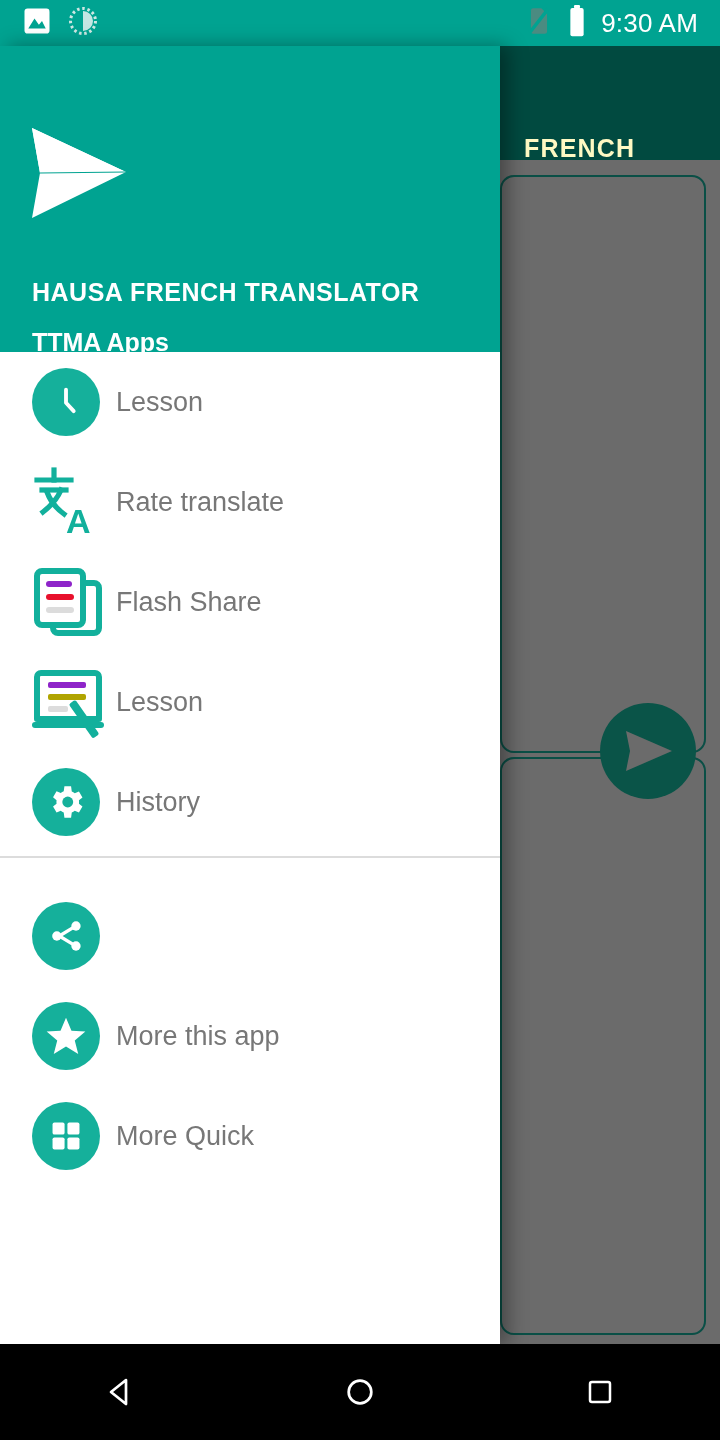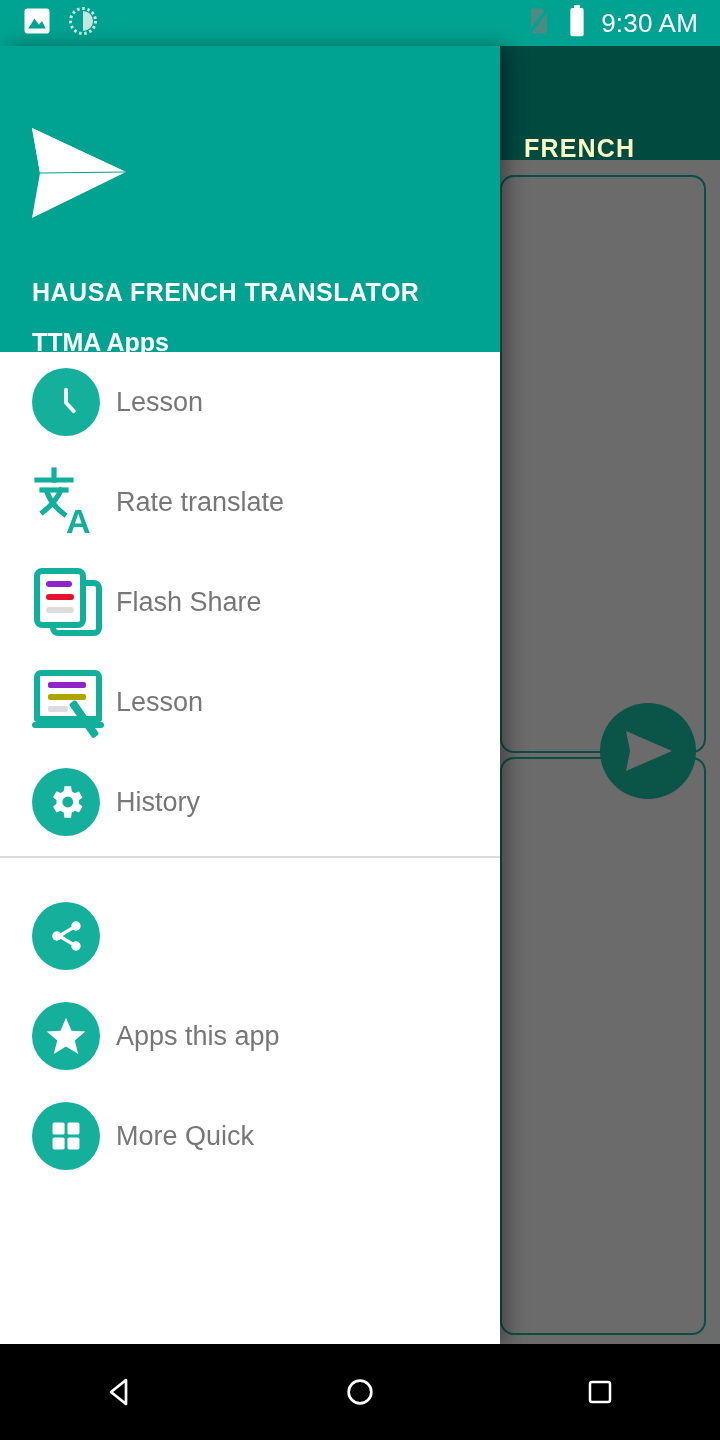--- a/index.html
+++ b/index.html
@@ -270,21 +270,21 @@
 
       <div class="drawer-item">
         <span class="item-icon">
           <span class="circ">
             <svg width="44" height="42" viewBox="0 0 24 23">
               <path fill="#ffffff" d="M12 1.5 L15 8.6 L22.6 9.1 L16.8 14 L18.7 21.4
                                        L12 17.3 L5.3 21.4 L7.2 14 L1.4 9.1 L9 8.6 Z"></path>
             </svg>
           </span>
         </span>
-        <span class="item-label">Apps this app</span>
+        <span class="item-label">More this app</span>
       </div>
 
       <div class="drawer-item">
         <span class="item-icon">
           <span class="circ">
             <svg width="38" height="38" viewBox="0 0 24 24">
               <rect x="3.5" y="3.5" width="7.6" height="7.6" rx="1.2" fill="#ffffff"></rect>
               <rect x="12.9" y="3.5" width="7.6" height="7.6" rx="1.2" fill="#ffffff"></rect>
               <rect x="3.5" y="12.9" width="7.6" height="7.6" rx="1.2" fill="#ffffff"></rect>
               <rect x="12.9" y="12.9" width="7.6" height="7.6" rx="1.2" fill="#ffffff"></rect>

